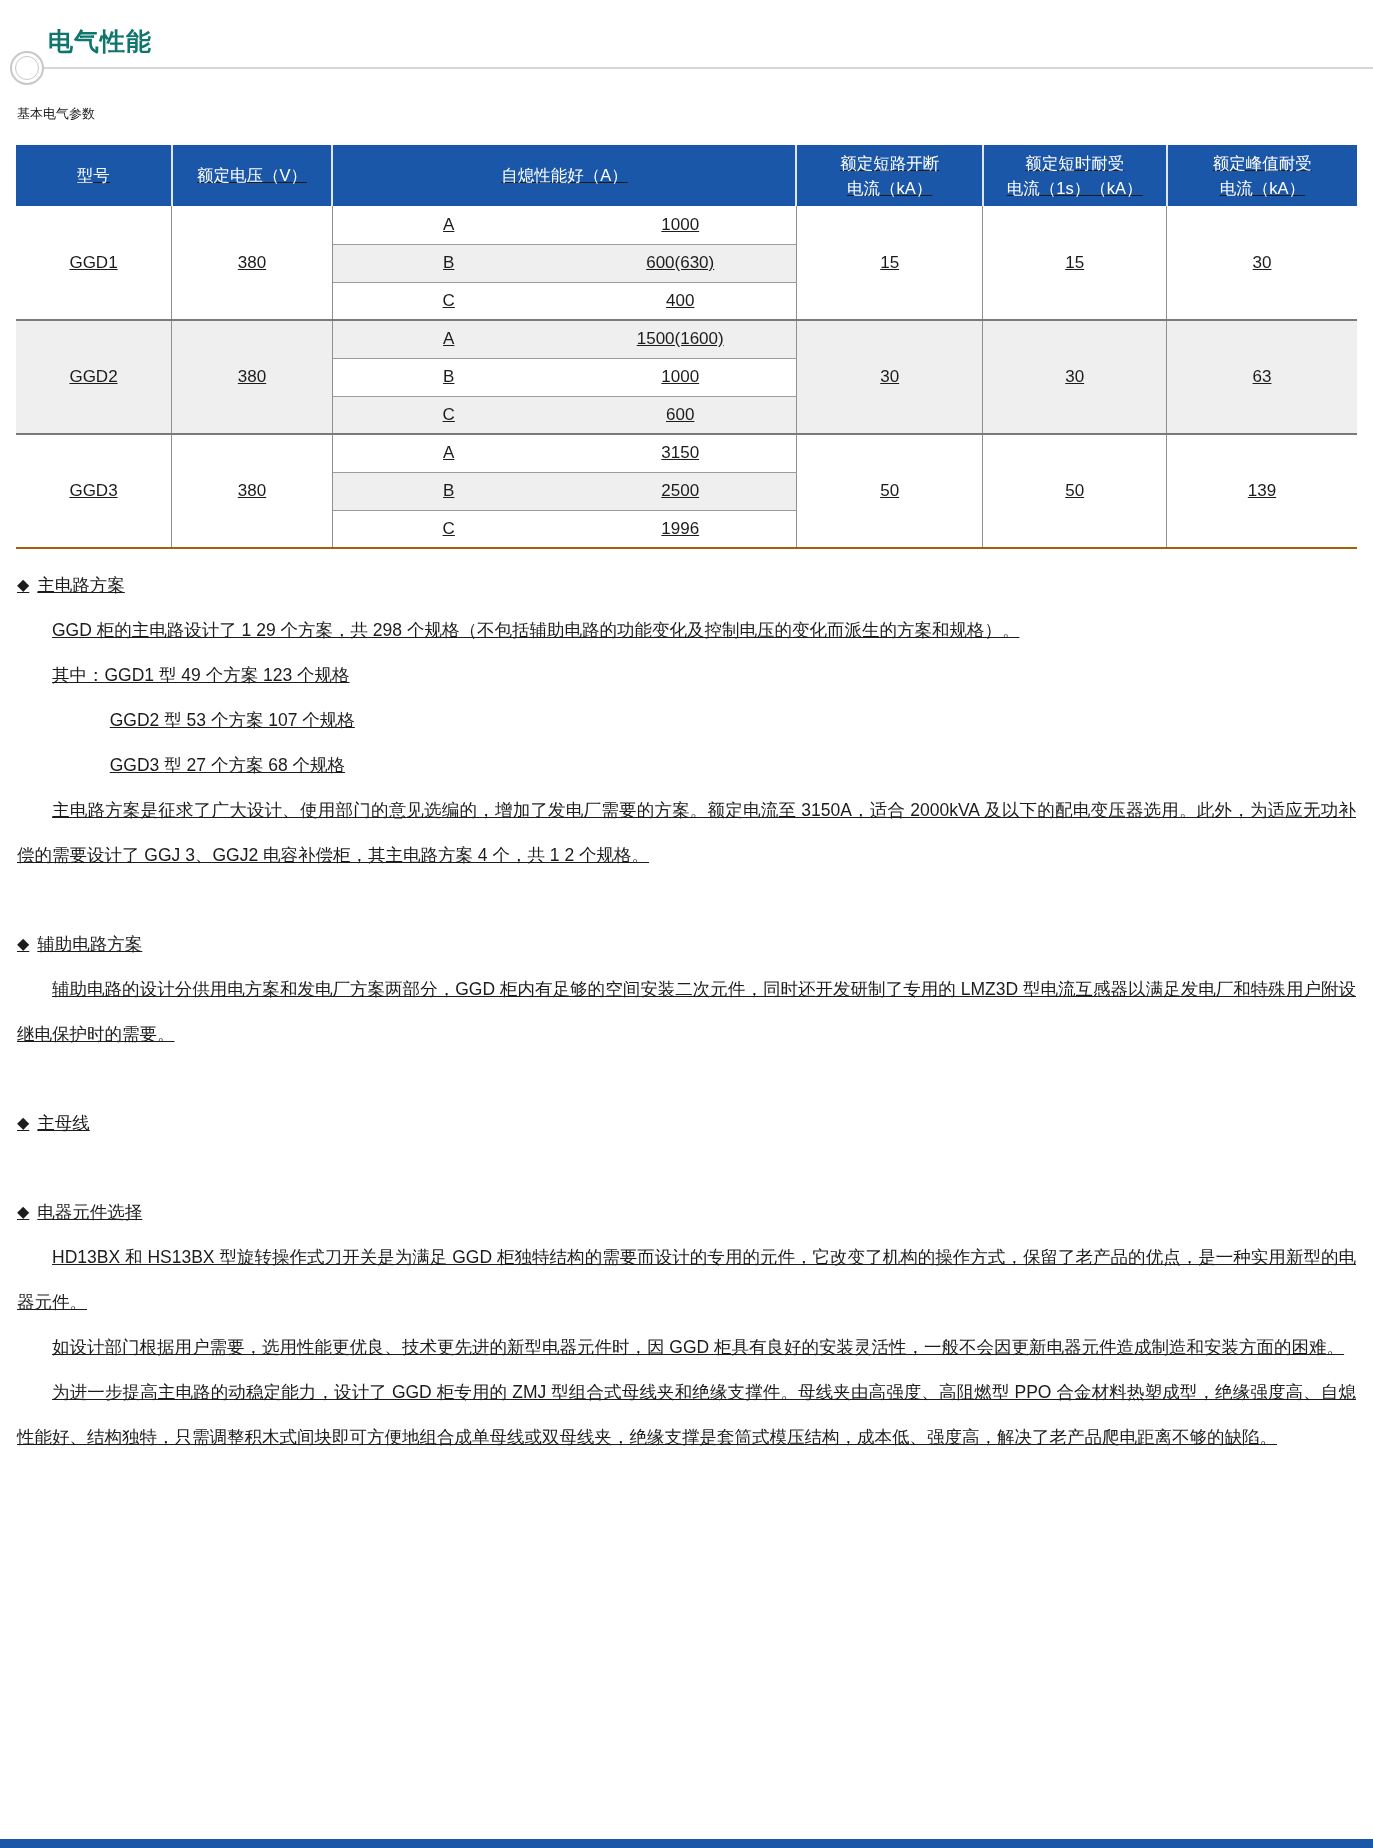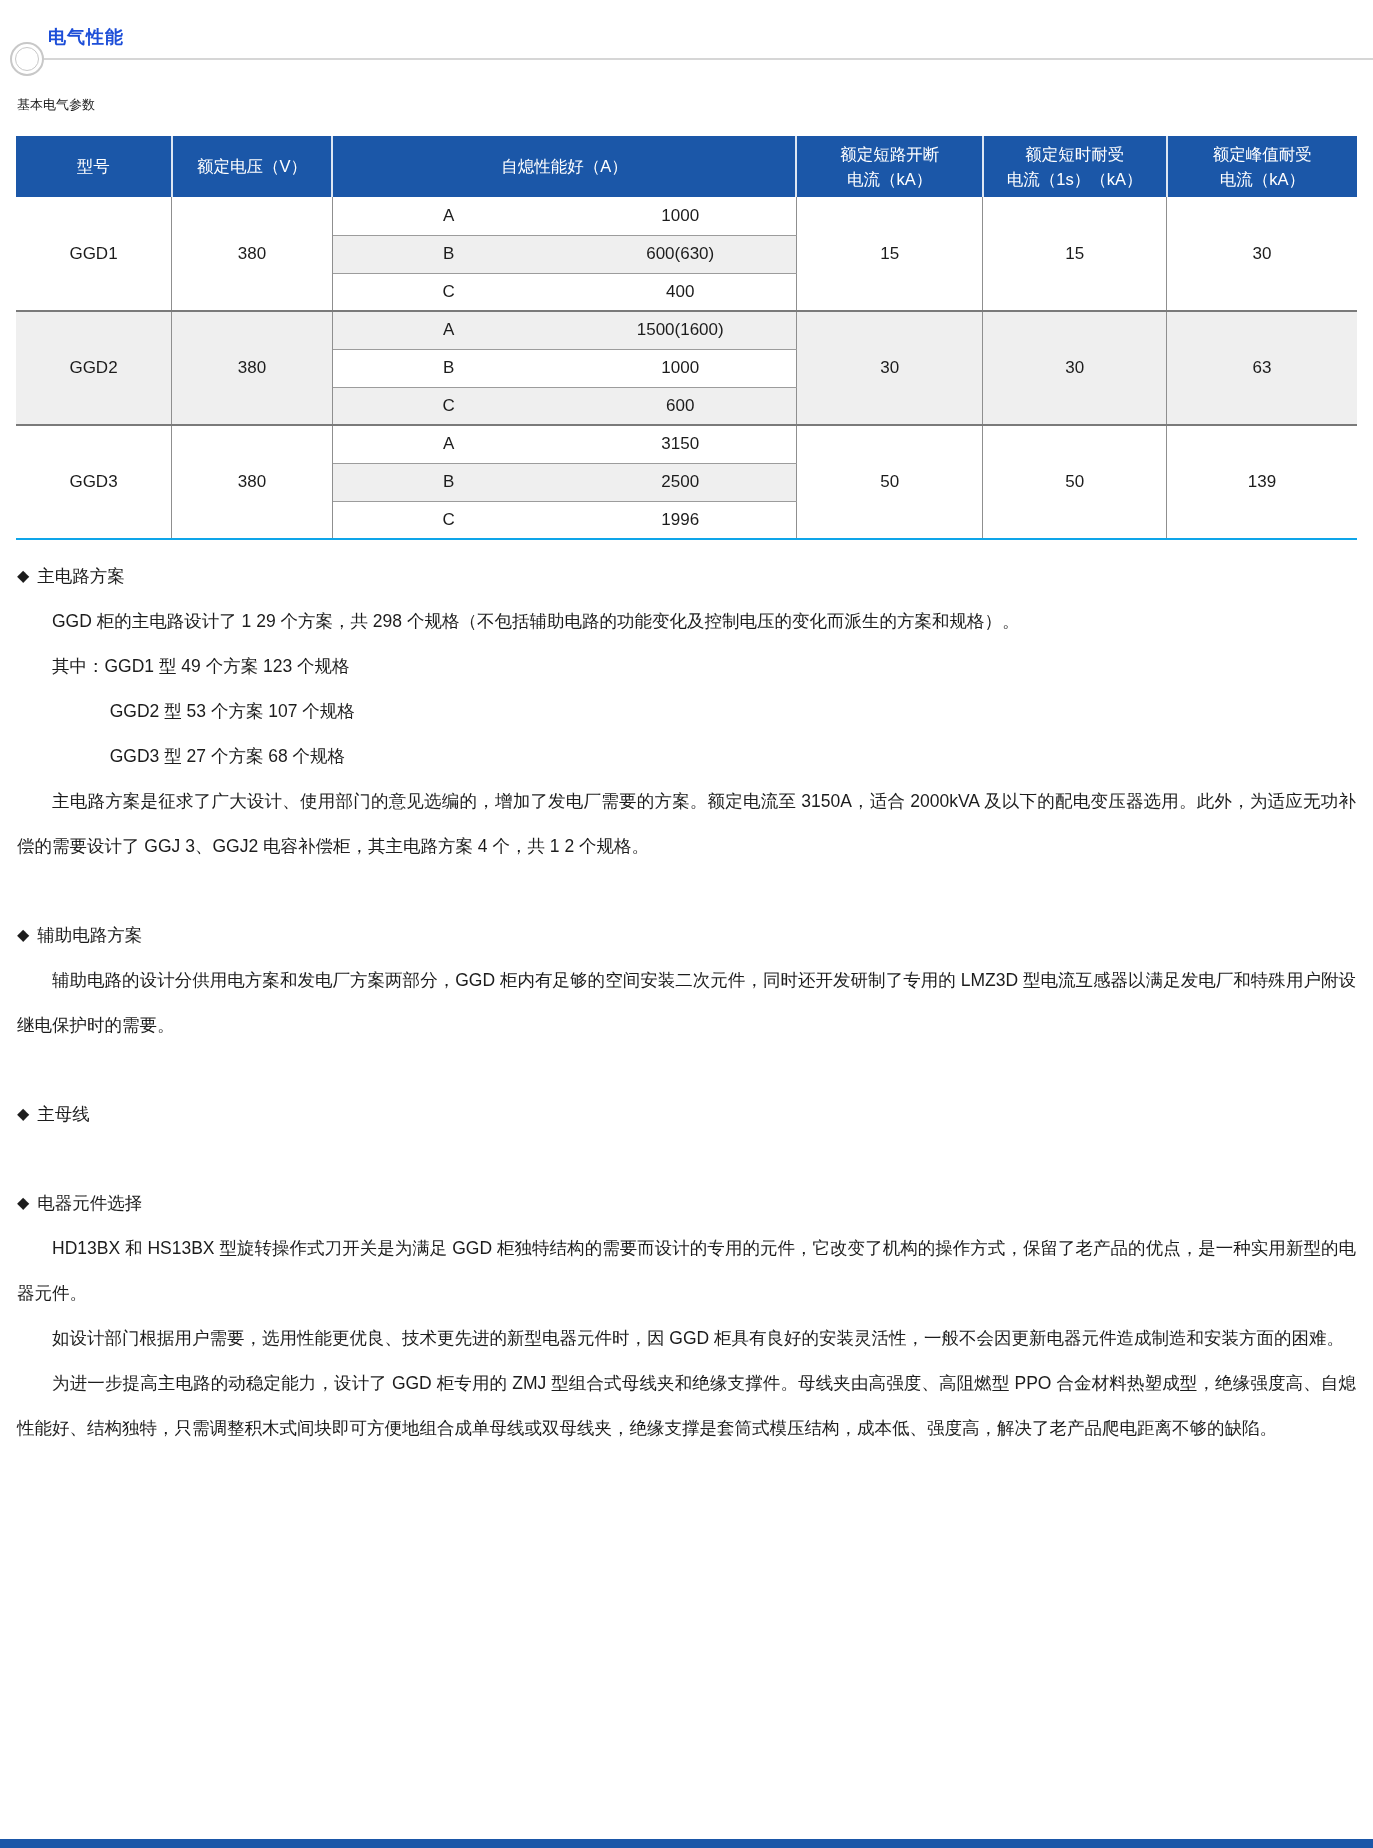--- a/index.html
+++ b/index.html
@@ -10,23 +10,23 @@
     background: #ffffff;
     color: #1c1c1c;
     font-family: "Liberation Sans", "DejaVu Sans", sans-serif;
     overflow: hidden;
   }
 
   
   .title-wrap { position: relative; padding-top: 25px; }
   .page-title {
     margin-left: 48px;
-    font-size: 18px;
+    font-size: 25px;
     font-weight: bold;
-    color: #1d4ed8;
+    color: #0f766e;
     letter-spacing: 1px;
   }
   .rule-line {
     position: relative;
     margin-top: 9px;
     margin-left: 44px;
     border-top: 2px solid #d6d6d6;
   }
   .ring-icon {
     position: absolute;
@@ -45,21 +45,22 @@
   }
 
   .subtitle { margin: 36px 0 22px 17px; font-size: 13px; }
 
   
   .tbl-wrap { margin: 0 16px; }
   table.params {
     width: 100%;
     border-collapse: collapse;
     table-layout: fixed;
-    border-bottom: 2px solid #0ea5e9;
+    border-bottom: 2px solid #a16207;
+    text-decoration: underline;
   }
   table.params col.c-model   { width: 11.6%; }
   table.params col.c-volt    { width: 12.0%; }
   table.params col.c-curr    { width: 34.6%; }
   table.params col.c-ka1     { width: 13.9%; }
   table.params col.c-ka2     { width: 13.7%; }
   table.params col.c-ka3     { width: 14.2%; }
 
   thead th {
     background: #1b57a8;
@@ -91,21 +92,21 @@
   td.rb { border-bottom: 1px solid #9c9c9c; }
   .shade { background: #efefef; }
 
   
   .sections {
     margin: 0 17px;
     font-size: 17.5px;
     line-height: 45px;
     text-align: justify;
   }
-  .sec { margin-top: 44px; }
+  .sec { margin-top: 44px; text-decoration: underline; }
   .sec.first { margin-top: 14px; }
   .sec-head { text-align: left; }
   .sec-head .bullet { margin-right: 8px; font-size: 16px; position: relative; top: -1px; }
   .sections p { margin: 0; text-indent: 2em; }
   .sections p.sub-item { text-indent: 0; padding-left: 5.3em; }
 
   .bottom-bar {
     position: absolute;
     left: 0; bottom: 0;
     width: 100%; height: 9px;

